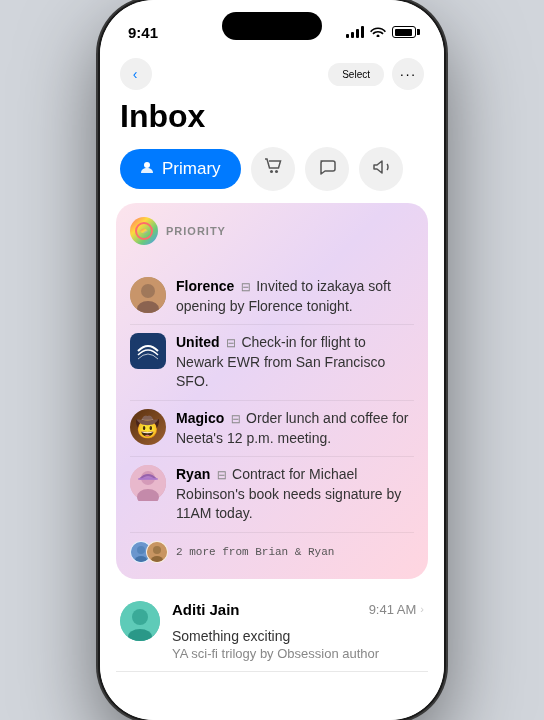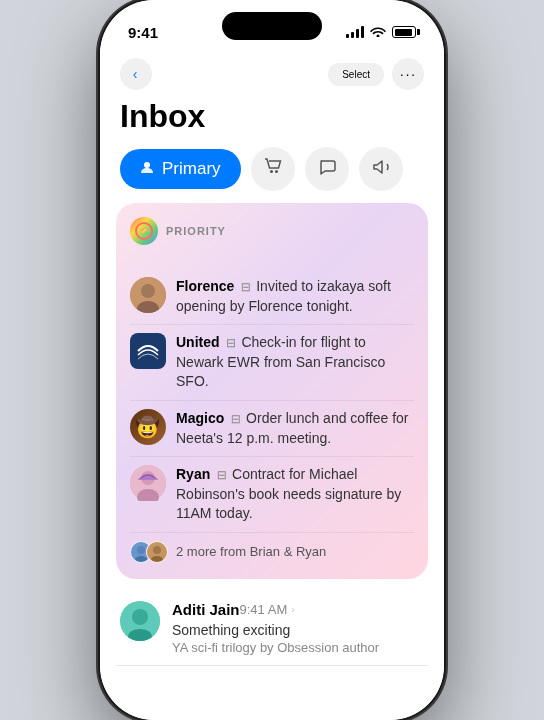--- a/index.html
+++ b/index.html
@@ -361,22 +361,23 @@
       align-items: center;
       justify-content: center;
       overflow: hidden;
     }
 
     .priority-more-avatar:first-child {
       margin-left: 0;
     }
 
     .priority-more-text {
-      font-size: 13px;
+      font-size: 11px;
       color: #555;
+      font-family: Liberation Mono, monospace;
     }
 
     
     .mail-item {
       display: flex;
       align-items: flex-start;
       gap: 12px;
       padding: 10px 4px;
       border-bottom: 0.5px solid #e8e8e8;
       cursor: pointer;
@@ -397,23 +398,23 @@
     .mail-avatar-aditi {
       background: linear-gradient(135deg, #7fd8c8, #4db8a8);
     }
 
     .mail-content {
       flex: 1;
     }
 
     .mail-header {
       display: flex;
-      justify-content: flex-start;
-      align-items: center;
-      margin-bottom: 4px;
+      justify-content: space-between;
+      align-items: center;
+      margin-bottom: 10px;
     }
 
     .mail-sender {
       font-size: 15px;
       font-weight: 600;
       color: #000;
     }
 
     .mail-time {
       font-size: 13px;

